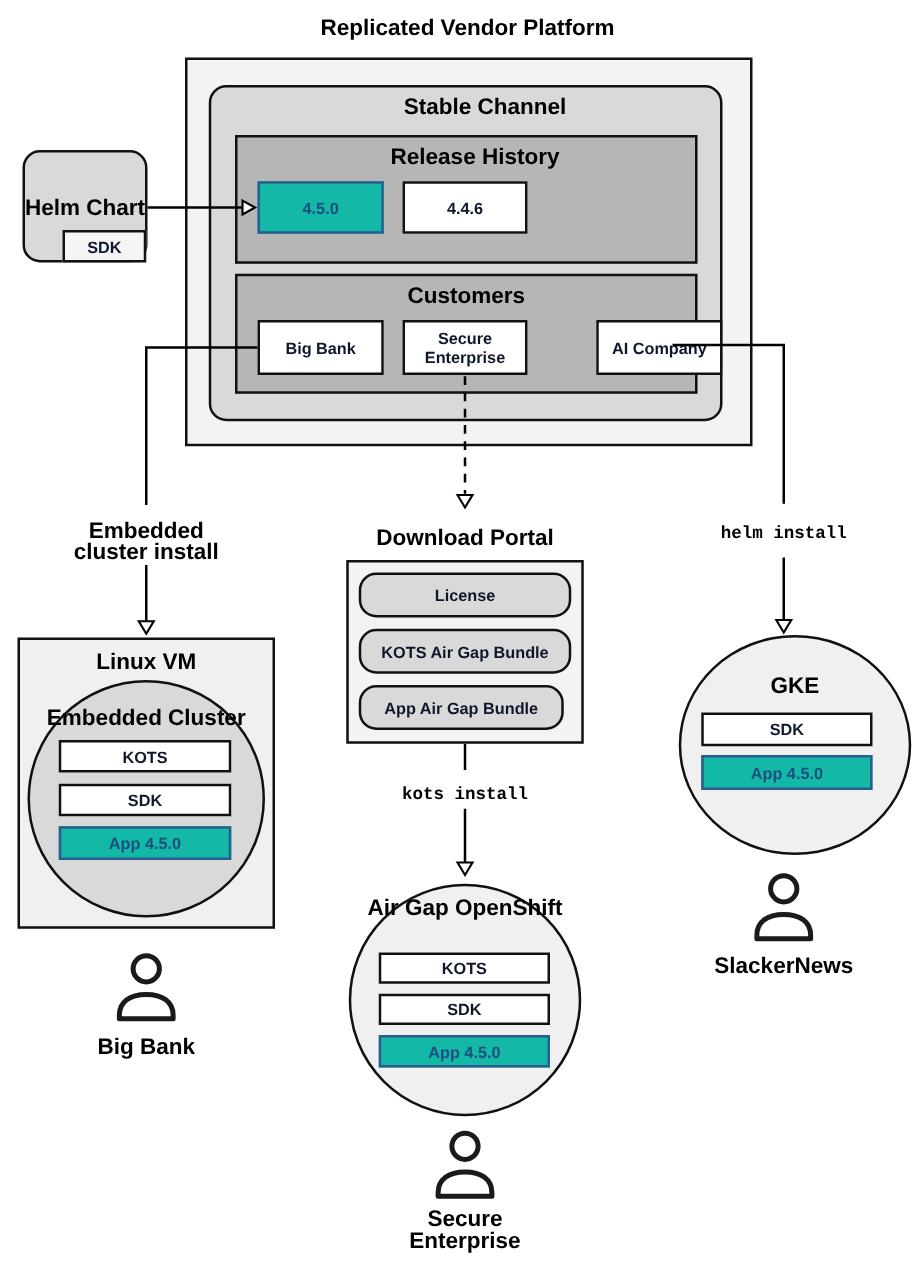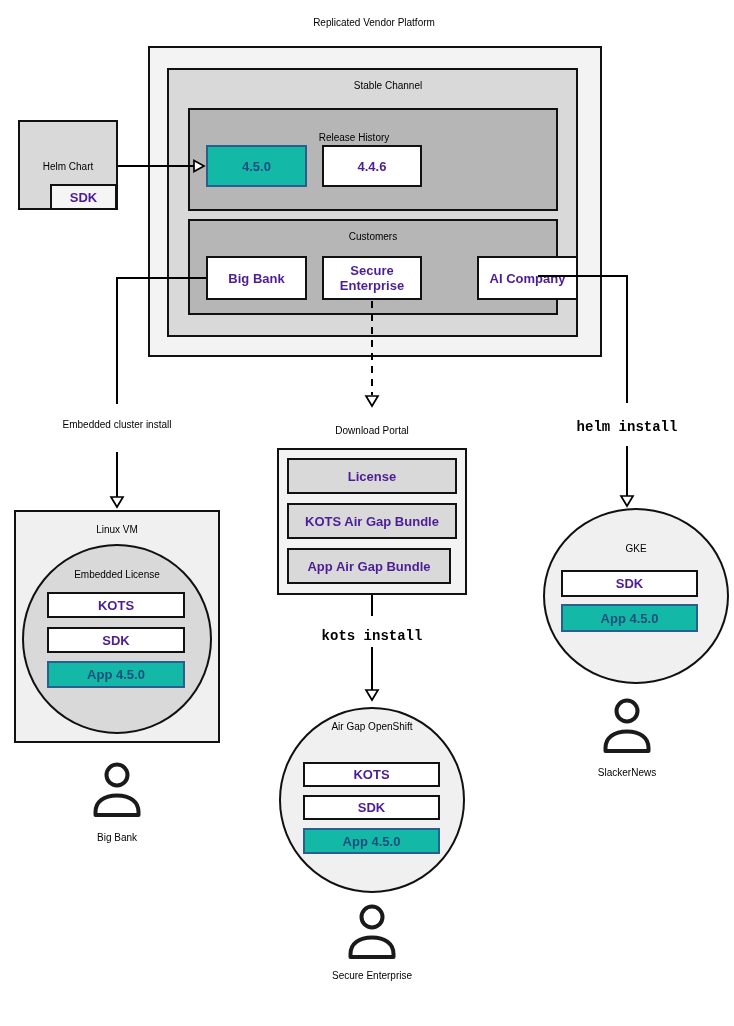--- a/index.html
+++ b/index.html
@@ -1,28 +1,28 @@
 <!DOCTYPE html>
 <html><head>
 <meta charset="utf-8">
 <style>
   html,body{margin:0;padding:0;background:#ffffff;}
   .canvas{position:relative;width:734px;height:1026px;background:#ffffff;
           font-family:"Liberation Sans",sans-serif;overflow:hidden;}
   .box{position:absolute;box-sizing:border-box;border:2px solid #111;}
   .fill-l{background:#f3f3f3;}
-  .fill-m{background:#d9d9d9;}
+  .fill-m{background:#d9d9d9;border-radius:14px;}
   .fill-d{background:#b6b6b6;}
   .fill-sdk{background:#f5f5f5;}
   .circle{border-radius:50%;}
   .node{position:absolute;box-sizing:border-box;border:2px solid #111;background:#fff;
         display:flex;align-items:center;justify-content:center;text-align:center;
-        font-weight:700;font-size:13px;line-height:15px;color:#4c1d95;}
+        font-weight:700;font-size:13px;line-height:15px;color:#0f172a;}
   .hl{background:#14b8a6;border-color:#2b5d8d;color:#1b4f7e;}
-  .lbl{position:absolute;transform:translateX(-50%);font-weight:400;font-size:10px;
+  .lbl{position:absolute;transform:translateX(-50%);font-weight:700;font-size:18px;
        line-height:17px;color:#000;text-align:center;white-space:nowrap;}
   .lbl.wrap{white-space:normal;}
   .mono{font-family:"Liberation Mono","DejaVu Sans Mono",monospace;font-weight:700;font-size:14px;}
   .overlay{position:absolute;left:0;top:0;z-index:30;pointer-events:none;}
   .edge{fill:none;stroke:#000;stroke-width:2;}
   .edge.dashed{stroke-dasharray:7 6;}
   .ah{fill:#ffffff;stroke:#000;stroke-width:1.7;stroke-linejoin:miter;}
   .person{position:absolute;}
 </style>
 </head>
@@ -31,42 +31,42 @@
 <div class="canvas">
 
   <div class="lbl" style="left:374px;top:14px;">Replicated Vendor Platform</div>
 
   <div class="box fill-l" style="left:148px;top:46px;width:454px;height:311px;"></div>
 
   <div class="box fill-m" style="left:167px;top:68px;width:411px;height:269px;"></div>
   <div class="lbl" style="left:388px;top:77px;">Stable Channel</div>
 
   <div class="box fill-d" style="left:188px;top:108px;width:370px;height:103px;"></div>
-  <div class="lbl" style="left:354px;top:117px;margin-top:12px;">Release History</div>
+  <div class="lbl" style="left:380px;top:117px;">Release History</div>
 
   <div class="node hl" style="left:206px;top:145px;width:101px;height:42px;">4.5.0</div>
   <div class="node" style="left:322px;top:145px;width:100px;height:42px;">4.4.6</div>
 
   <div class="box fill-d" style="left:188px;top:219px;width:370px;height:96px;"></div>
   <div class="lbl" style="left:373px;top:228px;">Customers</div>
 
   <div class="node" style="left:206px;top:256px;width:101px;height:44px;">Big Bank</div>
   <div class="node" style="left:322px;top:256px;width:100px;height:44px;padding:0 6px;">Secure Enterprise</div>
   <div class="node" style="left:437px;top:256px;width:101px;height:44px;margin-left:40px;">AI Company</div>
 
   <div class="box fill-m" style="left:18px;top:120px;width:100px;height:90px;"></div>
   <div class="lbl" style="left:68px;top:158px;">Helm Chart</div>
   <div class="node fill-sdk" style="left:50px;top:184px;width:67px;height:26px;background:#f5f5f5;">SDK</div>
 
   <div class="lbl wrap" style="left:117px;top:416px;width:140px;">Embedded cluster install</div>
 
   <div class="box fill-l" style="left:14px;top:510px;width:206px;height:233px;background:#f0f0f0;"></div>
   <div class="lbl" style="left:117px;top:521px;">Linux VM</div>
   <div class="box fill-m circle" style="left:22px;top:544px;width:190px;height:190px;"></div>
-  <div class="lbl" style="left:117px;top:566px;">Embedded License</div>
+  <div class="lbl" style="left:117px;top:566px;">Embedded Cluster</div>
   <div class="node" style="left:47px;top:592px;width:138px;height:26px;">KOTS</div>
   <div class="node" style="left:47px;top:627px;width:138px;height:26px;">SDK</div>
   <div class="node hl" style="left:47px;top:661px;width:138px;height:27px;">App 4.5.0</div>
 
   <svg class="person" style="left:92px;top:762px;" width="50" height="57" viewBox="0 0 50 57">
     <circle cx="25" cy="13" r="10.5" fill="none" stroke="#1a1a1a" stroke-width="4"></circle>
     <path d="M3.5 53 L3.5 50 C3.5 39.5 12 33.5 25 33.5 C38 33.5 46.5 39.5 46.5 50 L46.5 53 Z" fill="none" stroke="#1a1a1a" stroke-width="4" stroke-linejoin="round"></path>
   </svg>
   <div class="lbl" style="left:117px;top:829px;">Big Bank</div>
 

